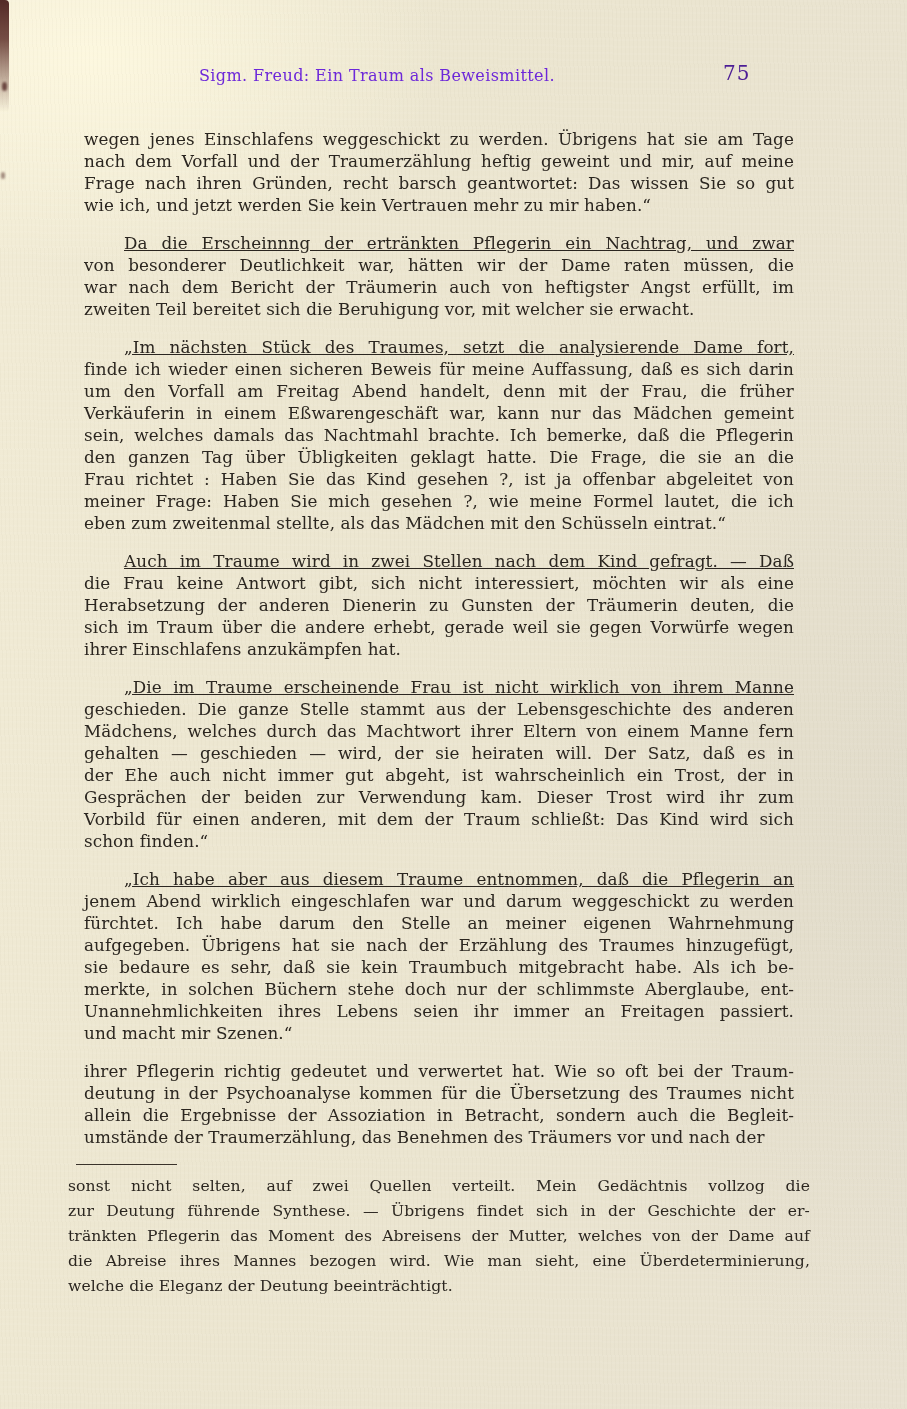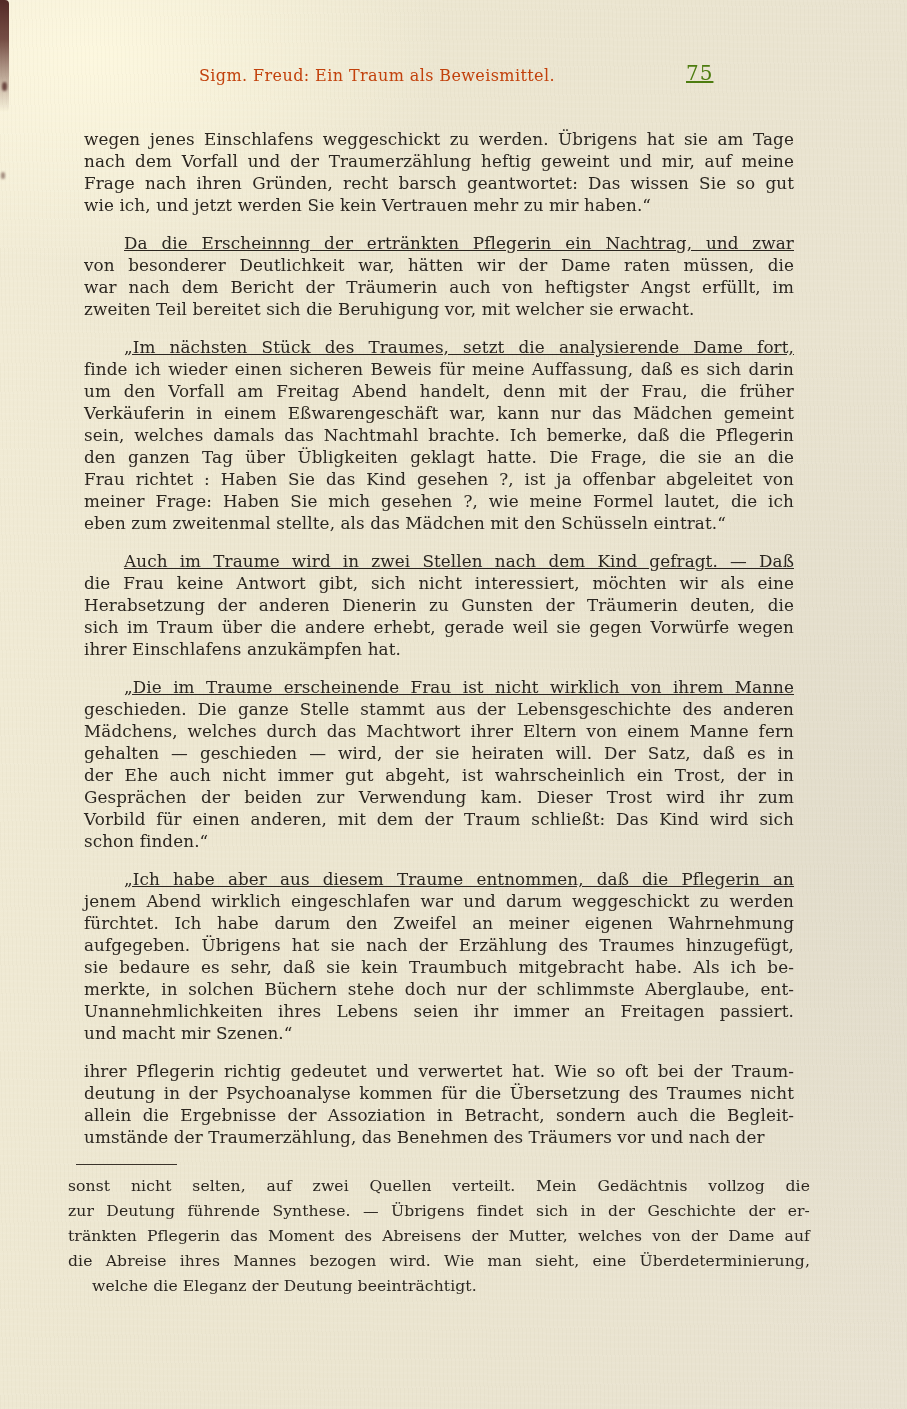--- a/index.html
+++ b/index.html
@@ -34,27 +34,26 @@
     background: rgba(74,31,28,0.75); border-radius: 50%; filter: blur(0.8px);
   }
   .edge-dot2 {
     position: absolute; left: 1px; top: 172px; width: 4px; height: 7px;
     background: rgba(74,31,28,0.5); border-radius: 50%; filter: blur(0.8px);
   }
   .running-title {
     position: absolute; top: 66px; left: 0; width: 754px;
     text-align: center;
     font-size: 16px; letter-spacing: 0.4px;
-    color: #c2410c;
+    color: #6d28d9;
   }
   .page-number {
-    position: absolute; top: 61px; left: 686px;
+    position: absolute; top: 61px; left: 723px;
     font-size: 20px; letter-spacing: 1px;
-    color: #4d7c0f;
-    text-decoration: underline;
+    color: #4c1d95;
   }
   .content {
     position: absolute; left: 68px; top: 112px; width: 742px;
   }
   .para { margin: 16px; }
   .line {
     height: 22px; line-height: 22px;
     font-size: 16.8px;
     letter-spacing: 0.1px;
     text-align: justify;
@@ -72,21 +71,21 @@
   }
   .fline {
     height: 25px; line-height: 25px;
     font-size: 15.6px;
     letter-spacing: 0.1px;
     text-align: justify;
     text-align-last: justify;
     text-justify: inter-word;
     white-space: nowrap;
   }
-  .fline.last { text-align-last: left; white-space: normal; margin-left: 24px; }
+  .fline.last { text-align-last: left; white-space: normal; }
 </style>
 </head>
 <body>
 
 <div class="texture"></div>
 <div class="edge-streak"></div>
 <div class="edge-dot1"></div>
 <div class="edge-dot2"></div>
 
 <div class="running-title">Sigm. Freud: Ein Traum als Beweismittel.</div>
@@ -130,21 +129,21 @@
         <div class="line">Mädchens, welches durch das Machtwort ihrer Eltern von einem Manne fern</div>
         <div class="line">gehalten — geschieden — wird, der sie heiraten will.  Der Satz, daß es in</div>
         <div class="line">der Ehe auch nicht immer gut abgeht, ist wahrscheinlich ein Trost, der in</div>
         <div class="line">Gesprächen der beiden zur Verwendung kam.  Dieser Trost wird ihr zum</div>
         <div class="line">Vorbild für einen anderen, mit dem der Traum schließt: Das Kind wird sich</div>
         <div class="line last">schon finden.“</div>
       </div>
       <div class="para">
         <div class="line indent">„Ich habe aber aus diesem Traume entnommen, daß die Pflegerin an</div>
         <div class="line">jenem Abend wirklich eingeschlafen war und darum weggeschickt zu werden</div>
-        <div class="line">fürchtet.  Ich habe darum den Zweifel an meiner eigenen Wahrnehmung</div>
+        <div class="line">fürchtet.  Ich habe darum den Stelle an meiner eigenen Wahrnehmung</div>
         <div class="line">aufgegeben.  Übrigens hat sie nach der Erzählung des Traumes hinzugefügt,</div>
         <div class="line">sie bedaure es sehr, daß sie kein Traumbuch mitgebracht habe.  Als ich be-</div>
         <div class="line">merkte, in solchen Büchern stehe doch nur der schlimmste Aberglaube, ent-</div>
         <div class="line">Unannehmlichkeiten ihres Lebens seien ihr immer an Freitagen passiert.</div>
         <div class="line last">und macht mir Szenen.“</div>
       </div>
       <div class="para">
         <div class="line">ihrer Pflegerin richtig gedeutet und verwertet hat.  Wie so oft bei der Traum-</div>
         <div class="line">deutung in der Psychoanalyse kommen für die Übersetzung des Traumes nicht</div>
         <div class="line">allein die Ergebnisse der Assoziation in Betracht, sondern auch die Begleit-</div>

